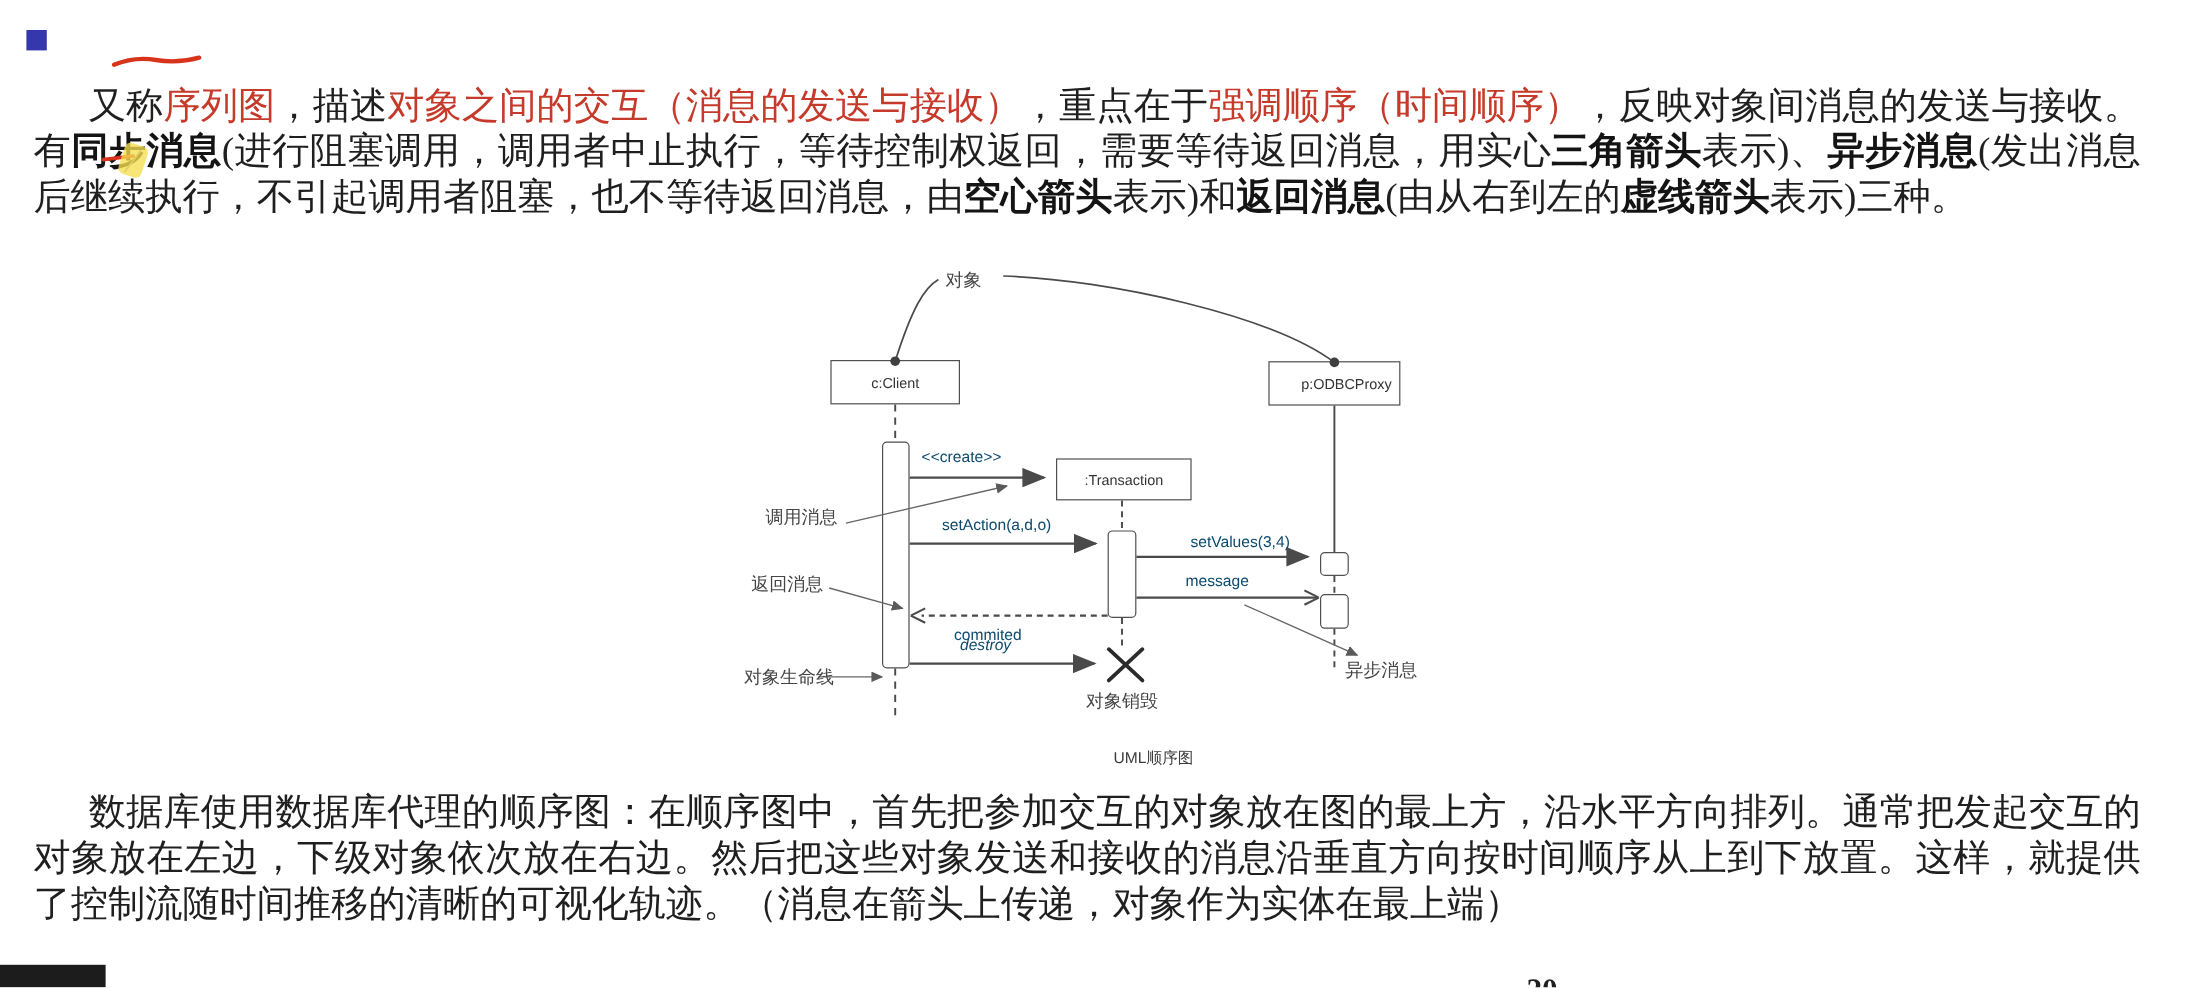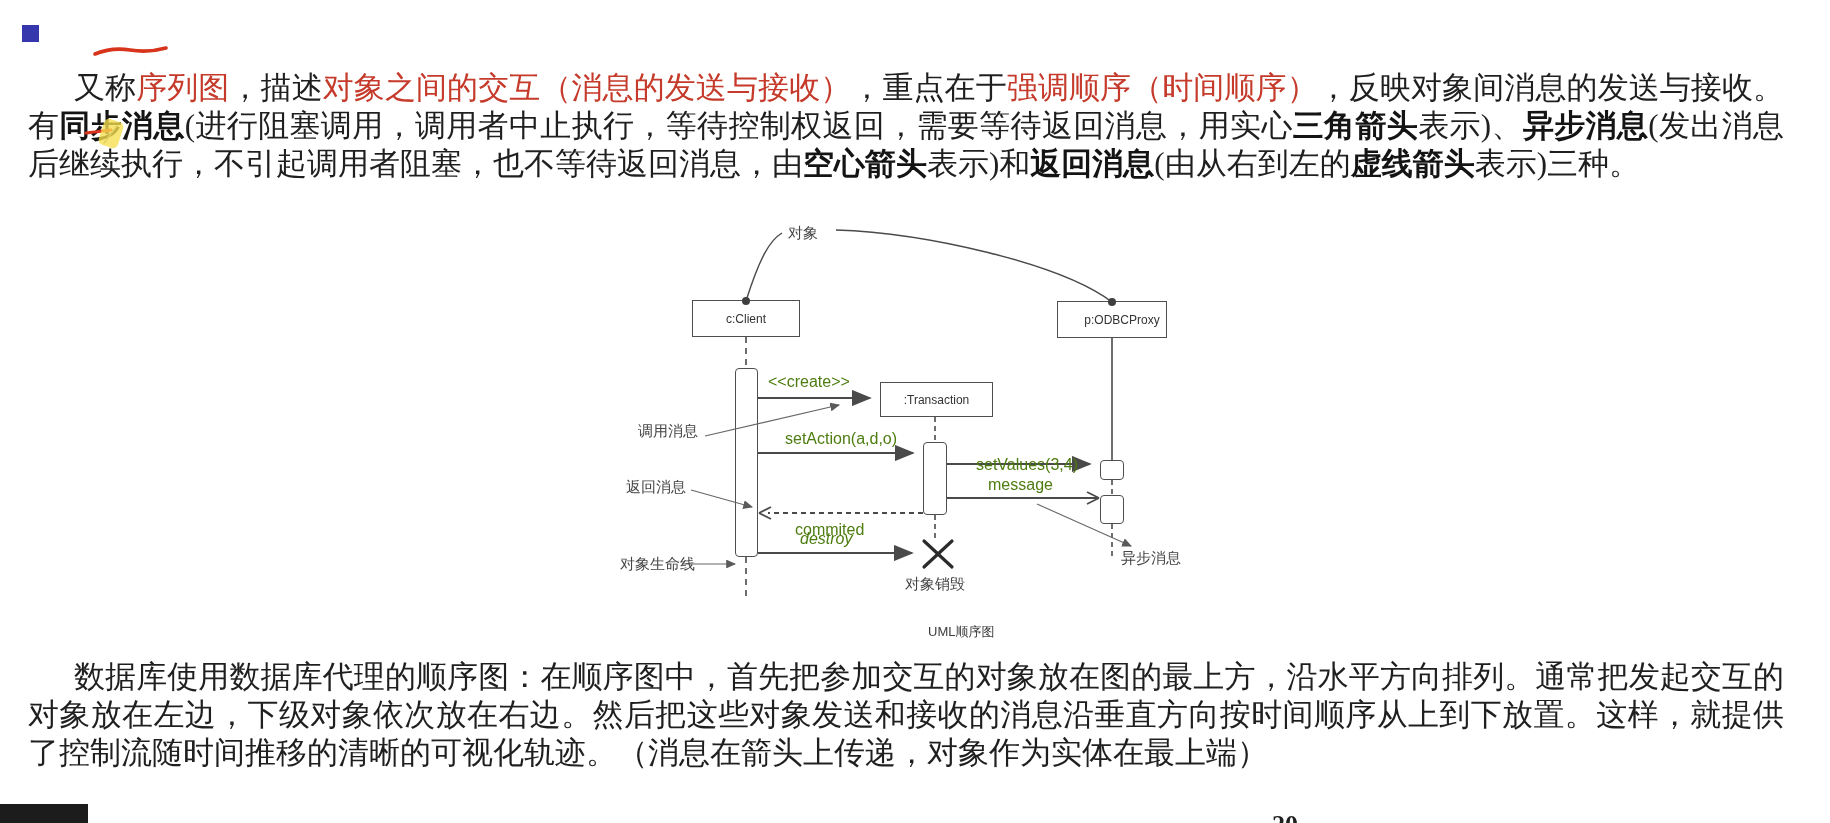--- a/index.html
+++ b/index.html
@@ -37,21 +37,21 @@
 
   
   .diagram { position:absolute; left:540px; top:215px; width:700px; height:450px; font-family:"Liberation Sans","DejaVu Sans",sans-serif; }
   .diagram svg.wires { position:absolute; left:0; top:0; z-index:2; pointer-events:none; }
   .obj-box {
     position:absolute; z-index:1; background:#fff; border:1.6px solid #4f4f4f;
     display:flex; align-items:center; justify-content:center;
     font-size:12px; color:#333; white-space:nowrap;
   }
   .act-bar { position:absolute; z-index:1; background:#fff; border:1.6px solid #4f4f4f; border-radius:4px; }
-  .dlabel { position:absolute; z-index:3; font-size:16px; color:#4d7c0f; white-space:nowrap; }
+  .dlabel { position:absolute; z-index:3; font-size:13px; color:#0c4a6e; white-space:nowrap; }
   .cn { font-size:15px; color:#444; }
   .obj-tag { background:#fff; padding:0 2px; }
   .caption { position:absolute; z-index:3; font-size:13px; color:#3c3c3c; white-space:nowrap;margin-left:32px; }
 
   
   .page-number { position:absolute; left:1272px; top:810px; font-size:26px; font-weight:bold; color:#1f1f1f; }
   .bottom-left-bar { position:absolute; left:0; top:804px; width:88px; height:19px; background:#1c1c1c; }
 </style>
 </head>
 <body>
@@ -134,21 +134,21 @@
         <path d="M151 275 L212 292" marker-end="url(#mfs)"></path>
         <path d="M497 289 L591 331" marker-end="url(#mfs)"></path>
         <path d="M142 349 H195" marker-end="url(#mfs)"></path>
       </g>
     </svg>
 
     <div class="dlabel cn obj-tag" style="left:246px; top:9px;">对象</div>
 
     <div class="dlabel" style="left:228px; top:158px;">&lt;&lt;create&gt;&gt;</div>
     <div class="dlabel" style="left:245px; top:215px;">setAction(a,d,o)</div>
-    <div class="dlabel" style="left:436px; top:229px;margin-top:12px;">setValues(3,4)</div>
+    <div class="dlabel" style="left:452px; top:229px;">setValues(3,4)</div>
     <div class="dlabel" style="left:448px; top:261px;">message</div>
     <div class="dlabel" style="left:255px; top:277px;margin-top:29px;">commited</div>
     <div class="dlabel" style="left:260px; top:315px;font-style:italic;">destroy</div>
 
     <div class="dlabel cn" style="left:98px; top:207px;">调用消息</div>
     <div class="dlabel cn" style="left:86px; top:263px;">返回消息</div>
     <div class="dlabel cn" style="left:581px; top:334px;">异步消息</div>
     <div class="dlabel cn" style="left:80px; top:340px;text-align:right;">对象生命线</div>
     <div class="dlabel cn" style="left:365px; top:360px;">对象销毁</div>
 

